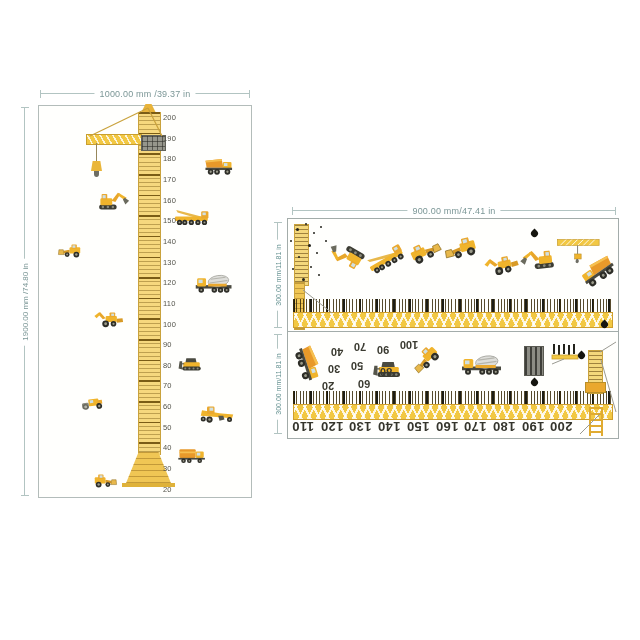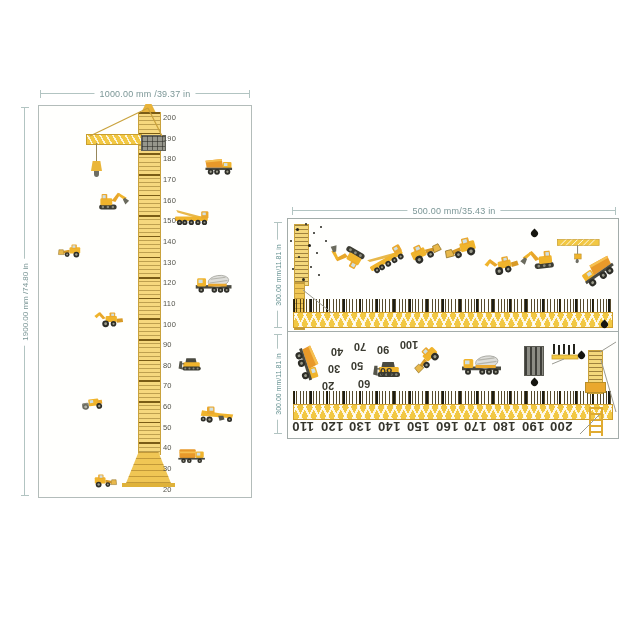--- a/index.html
+++ b/index.html
@@ -227,21 +227,21 @@
   <div id="jib" class="abs"></div>
   <div id="counterweight" class="abs"></div>
   <div id="crane-cable" class="abs"></div>
   <div id="crane-hook" class="abs"></div>
   <div id="crane-hook-tip" class="abs"></div>
   <div id="tower-base" class="abs"></div>
   <div id="tower-base-bar" class="abs"></div>
   <div id="left-ruler-numbers"></div>
 
   <div class="dim-h" style="left:292px;top:210px;width:324px;">
-    <span class="dlab">500.00 mm/35.43 in</span>
+    <span class="dlab">900.00 mm/47.41 in</span>
   </div>
   <div class="dim-v small" style="left:277px;top:222px;height:106px;">
     <span class="dlab">300.00 mm/11.81 in</span>
   </div>
   <div class="dim-v small" style="left:277px;top:334px;height:100px;">
     <span class="dlab">300.00 mm/11.81 in</span>
   </div>
   <div id="right-panel" class="panel"></div>
   <div id="strip-divider"></div>
 

